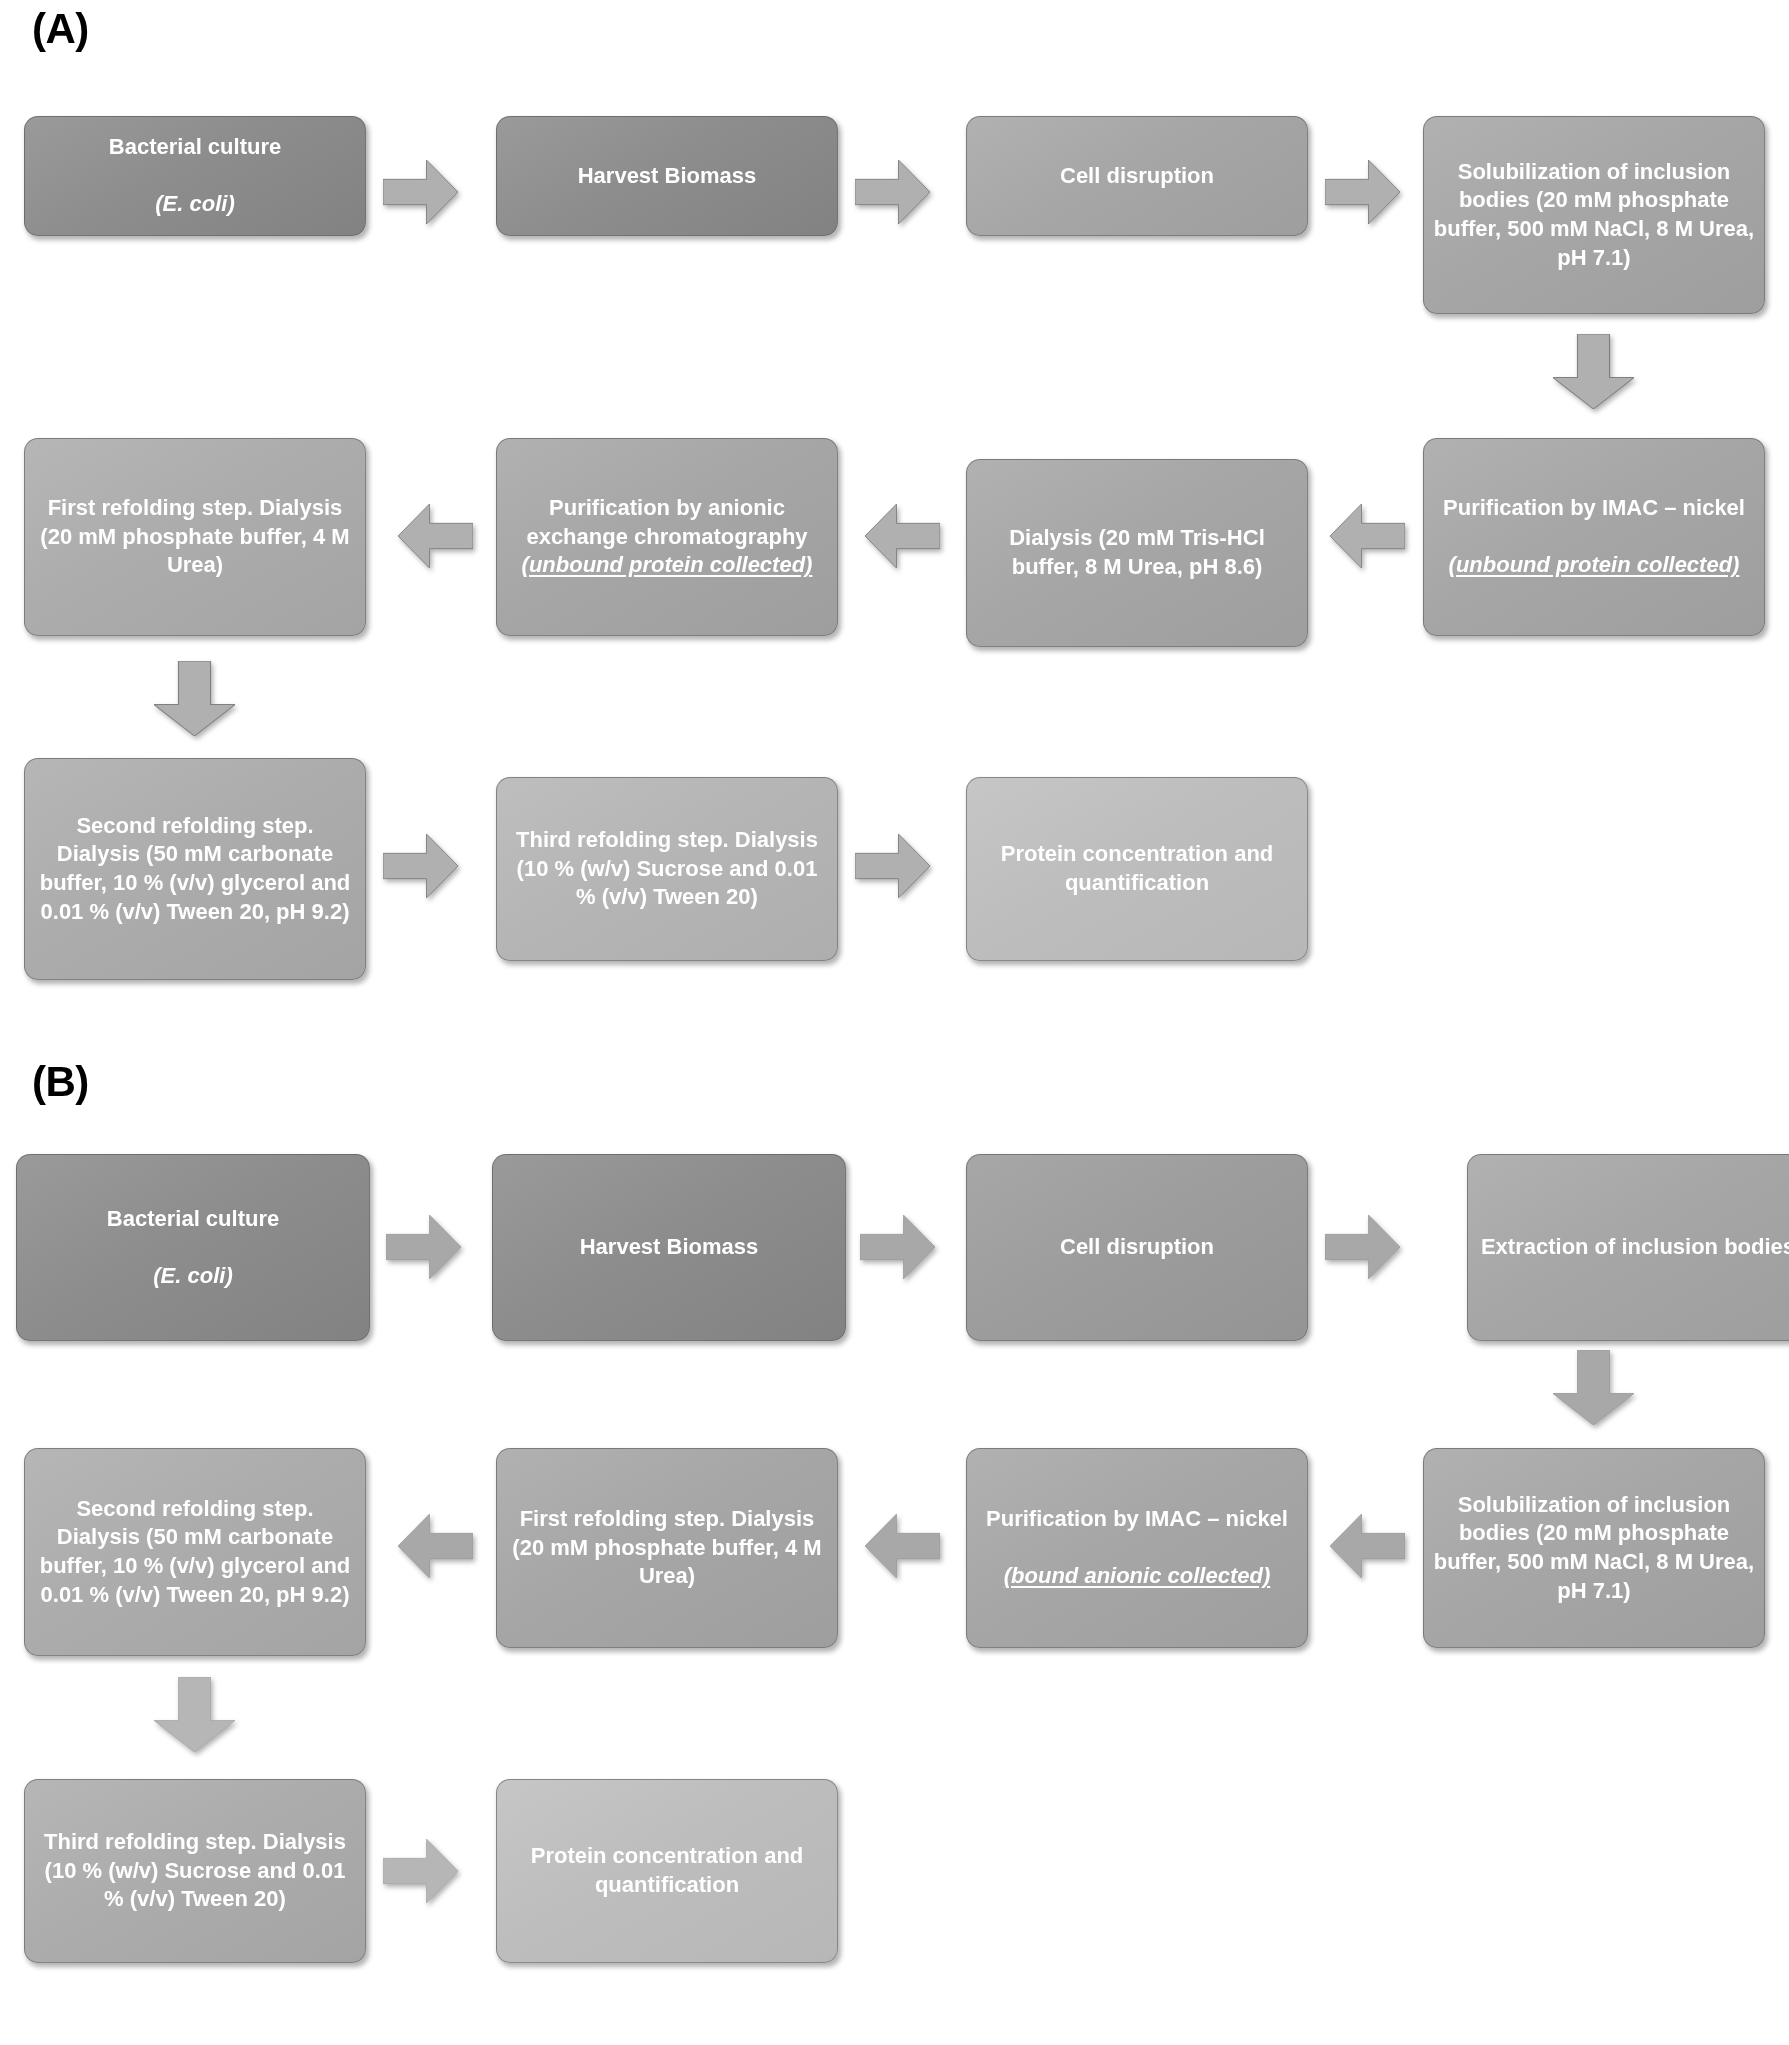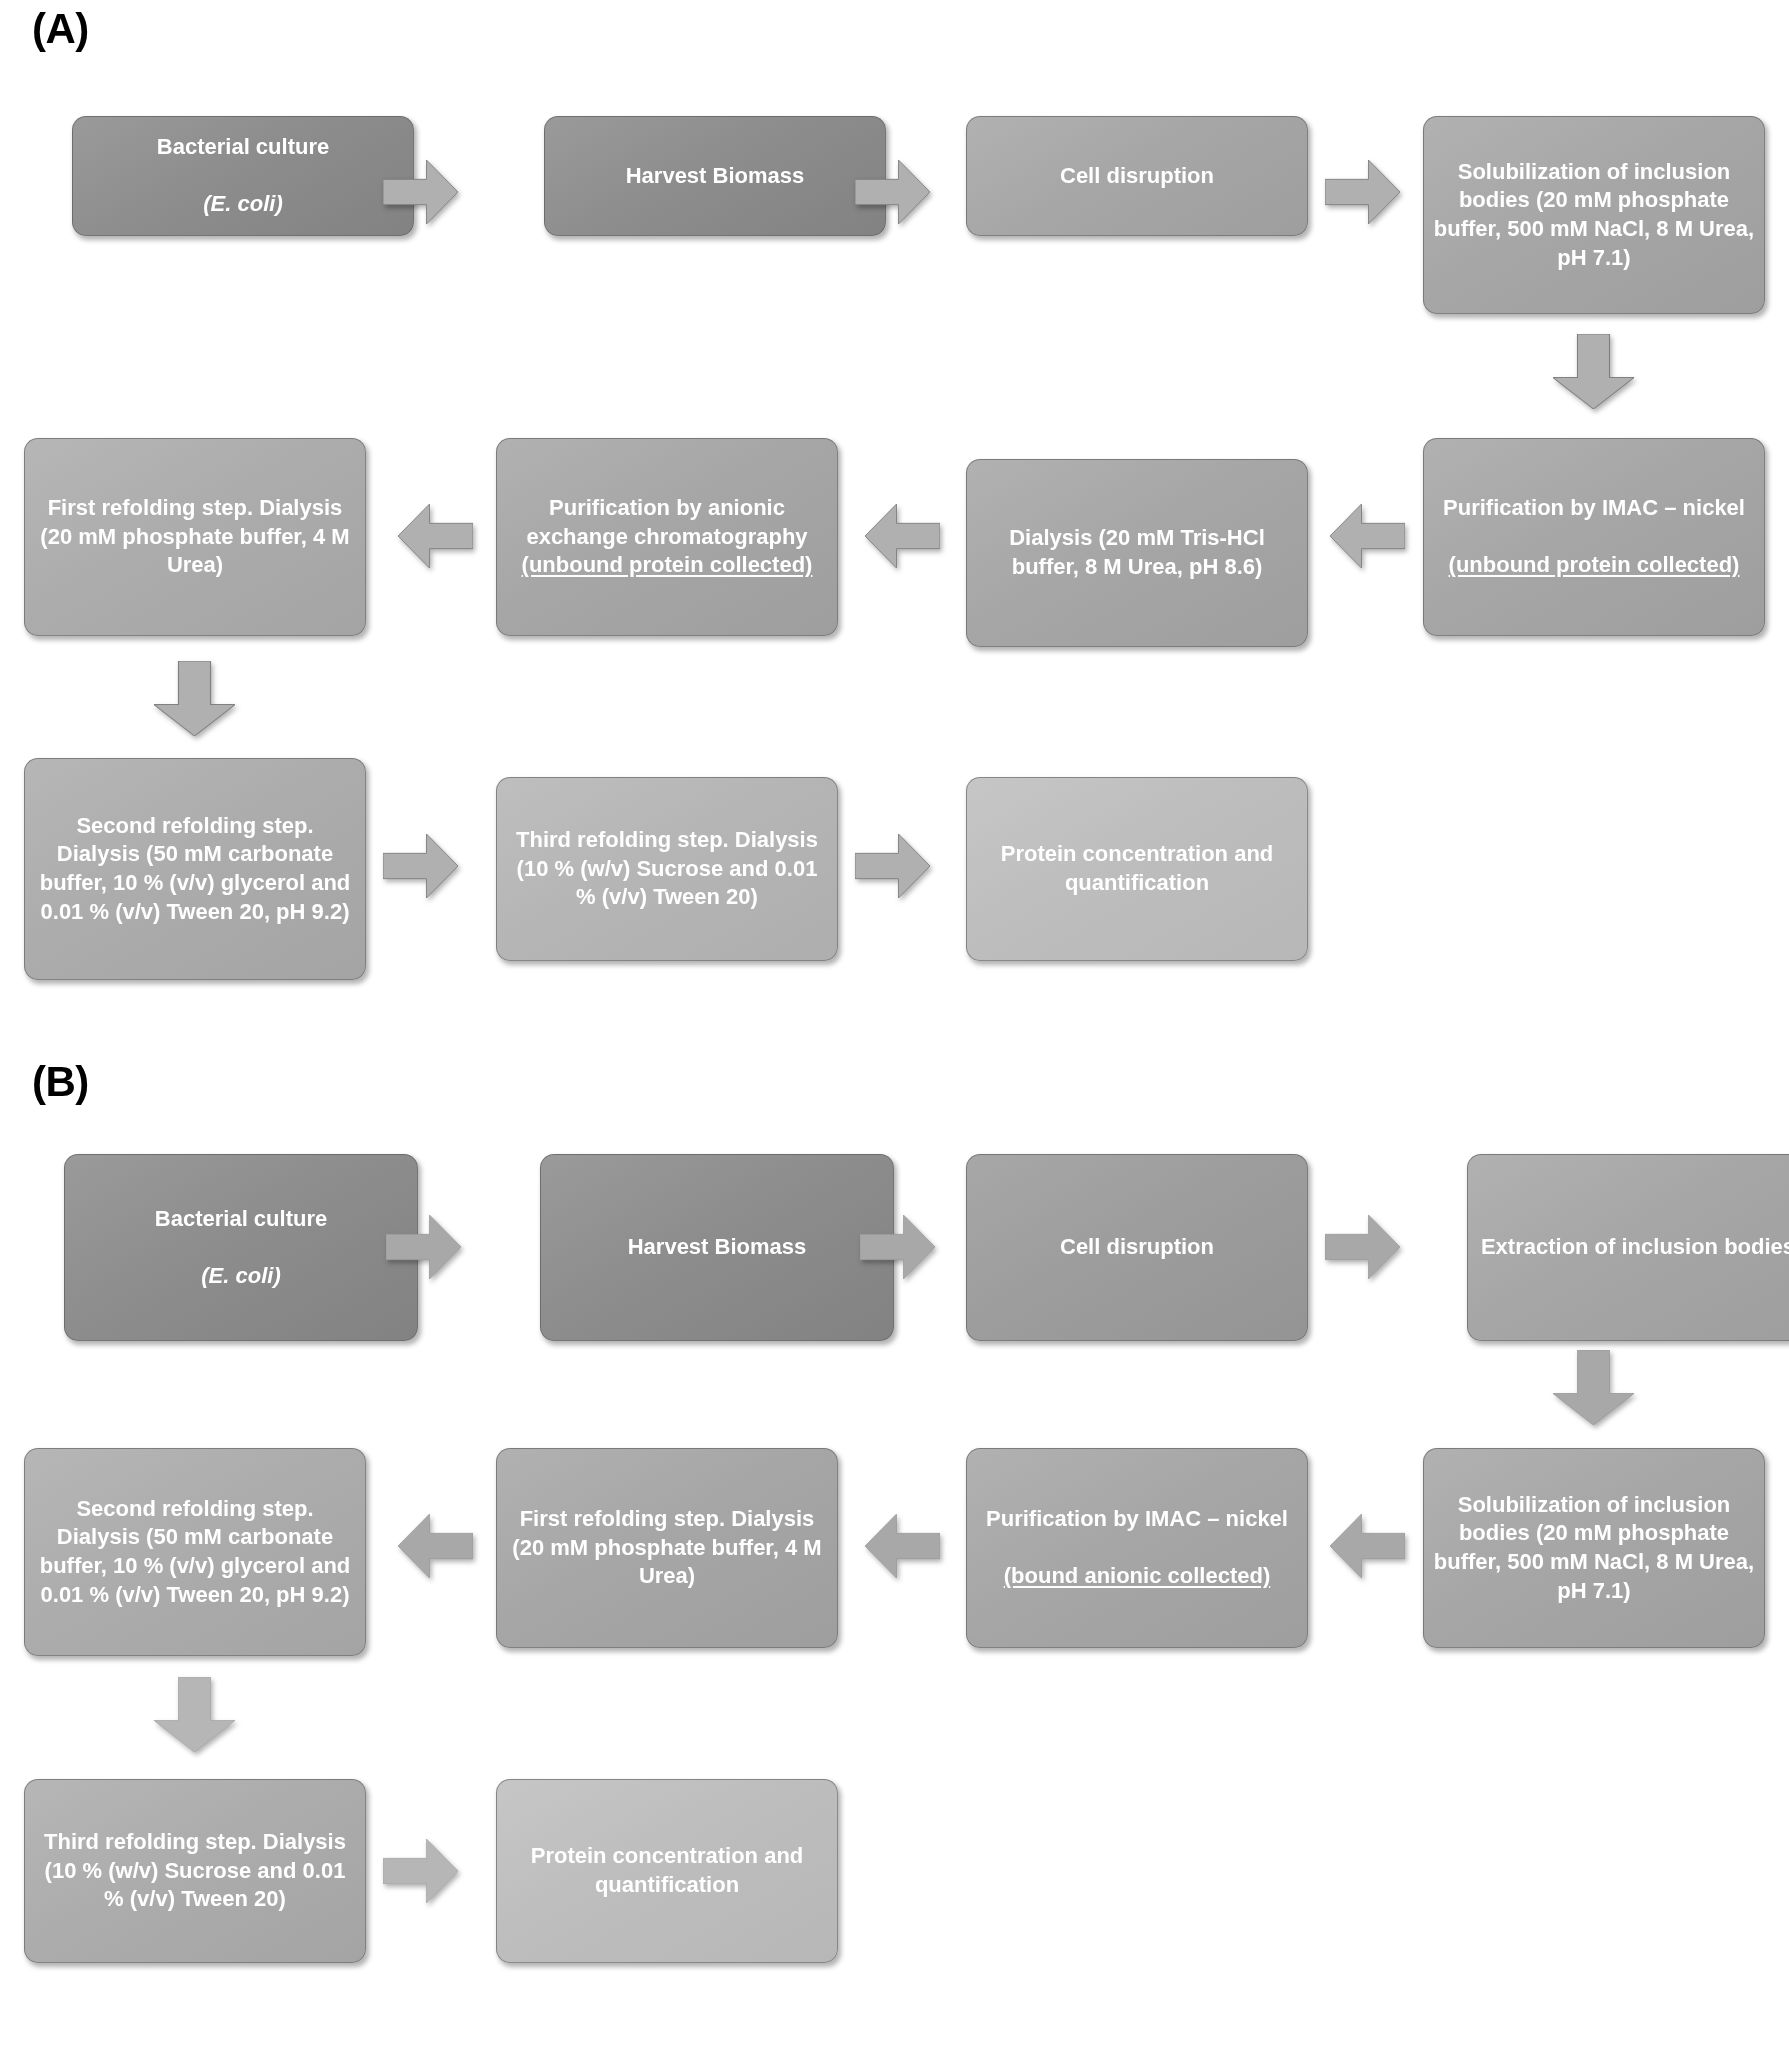--- a/index.html
+++ b/index.html
@@ -39,29 +39,29 @@
     font-weight: bold;
     line-height: 1.30;
     padding: 5.3px 9.6px;
     box-shadow: 2.7px 3.7px 4.8px rgba(0,0,0,0.30);
     border: 0.5px solid rgba(90,90,90,0.55);
     overflow: hidden;
   }
   .node .txt { width: 100%; display: block; }
   .node .sub { display: block; }
 
-  .t-d1 { background: linear-gradient(150deg,#9a9a9a 0%, #8d8d8d 45%, #828282 100%); margin-left: 48px; }
+  .t-d1 { background: linear-gradient(150deg,#9a9a9a 0%, #8d8d8d 45%, #828282 100%); }
   .t-d2 { background: linear-gradient(150deg,#a7a7a7 0%, #9d9d9d 45%, #949494 100%); }
   .t-m1 { background: linear-gradient(150deg,#b1b1b1 0%, #a6a6a6 45%, #9e9e9e 100%); }
   .t-m2 { background: linear-gradient(150deg,#b6b6b6 0%, #acacac 45%, #a4a4a4 100%); }
   .t-l1 { background: linear-gradient(150deg,#bebebe 0%, #b5b5b5 45%, #aeaeae 100%); }
   .t-l2 { background: linear-gradient(150deg,#c6c6c6 0%, #bdbdbd 45%, #b7b7b7 100%); }
 
   .ital { font-style: italic; }
-  .ul-ital { text-decoration: underline; text-underline-offset: 2.7px; }
+  .ul-ital { font-style: italic; text-decoration: underline; text-underline-offset: 2.7px; }
 
   
   .arrow {
     position: absolute;
     filter: drop-shadow(2.7px 3.2px 2.7px rgba(0,0,0,0.30));
   }
   .arrow svg { display: block; width: 100%; height: 100%; }
 </style>
 </head>
 <body>

